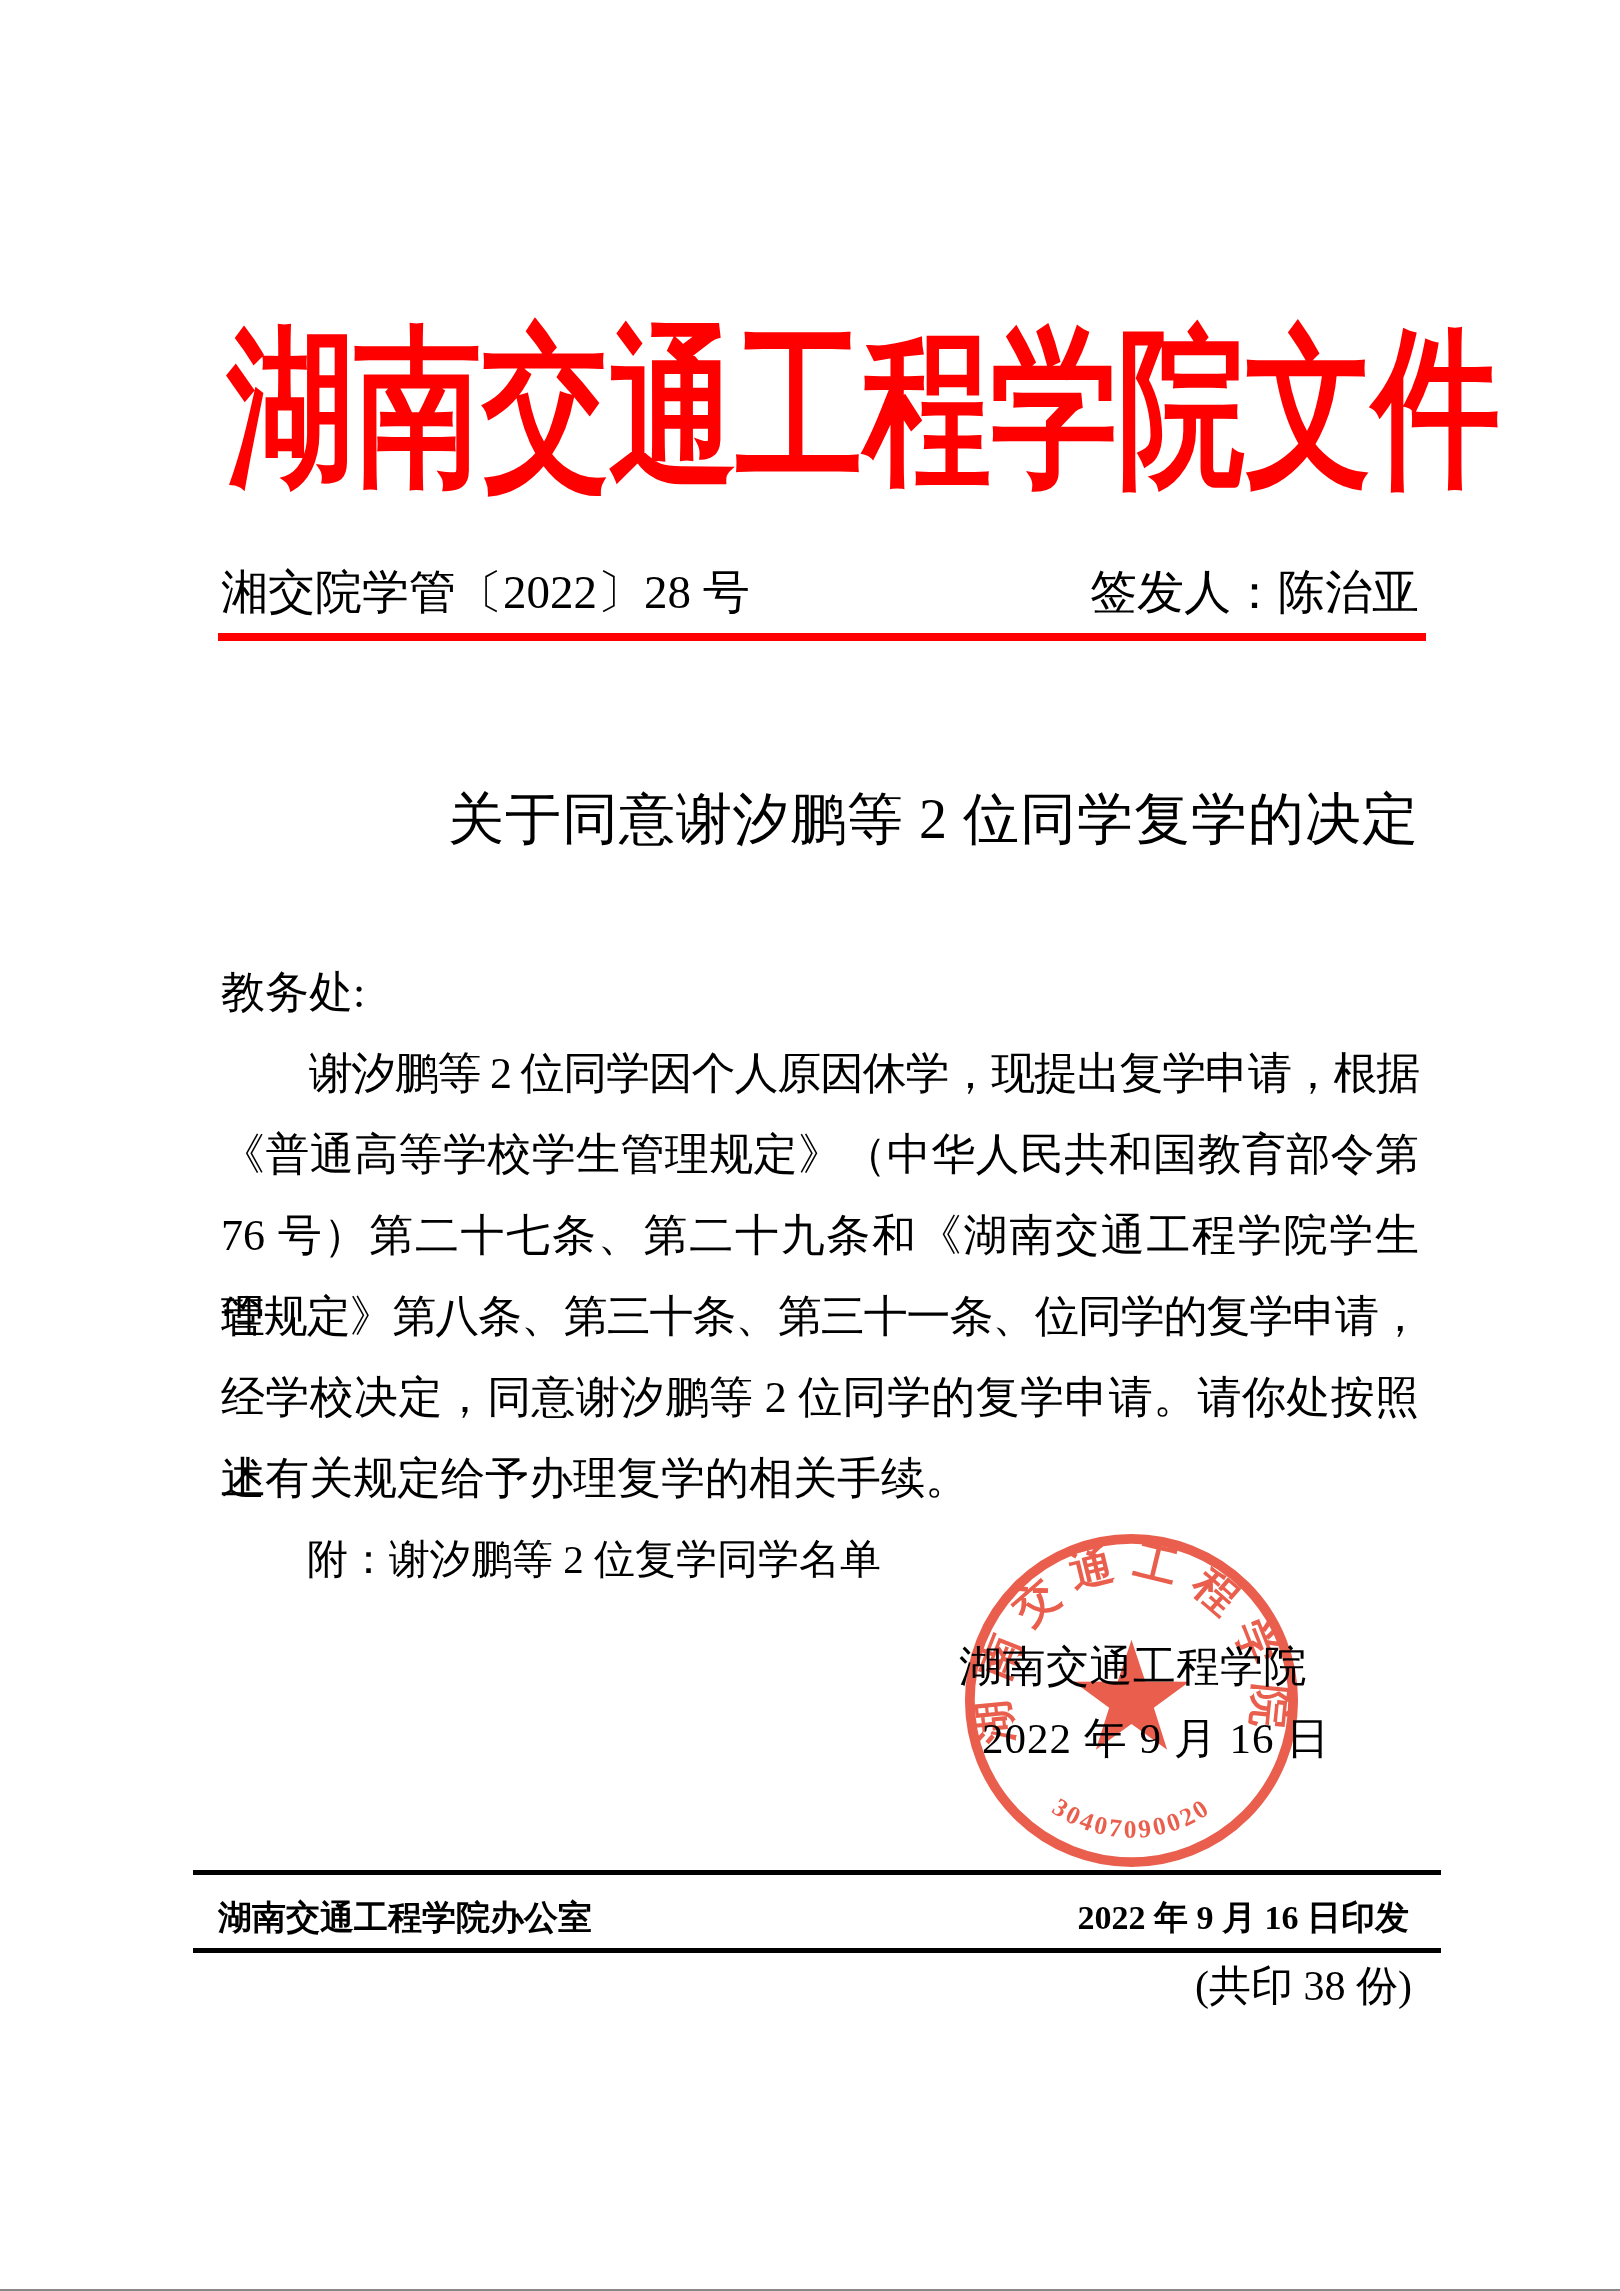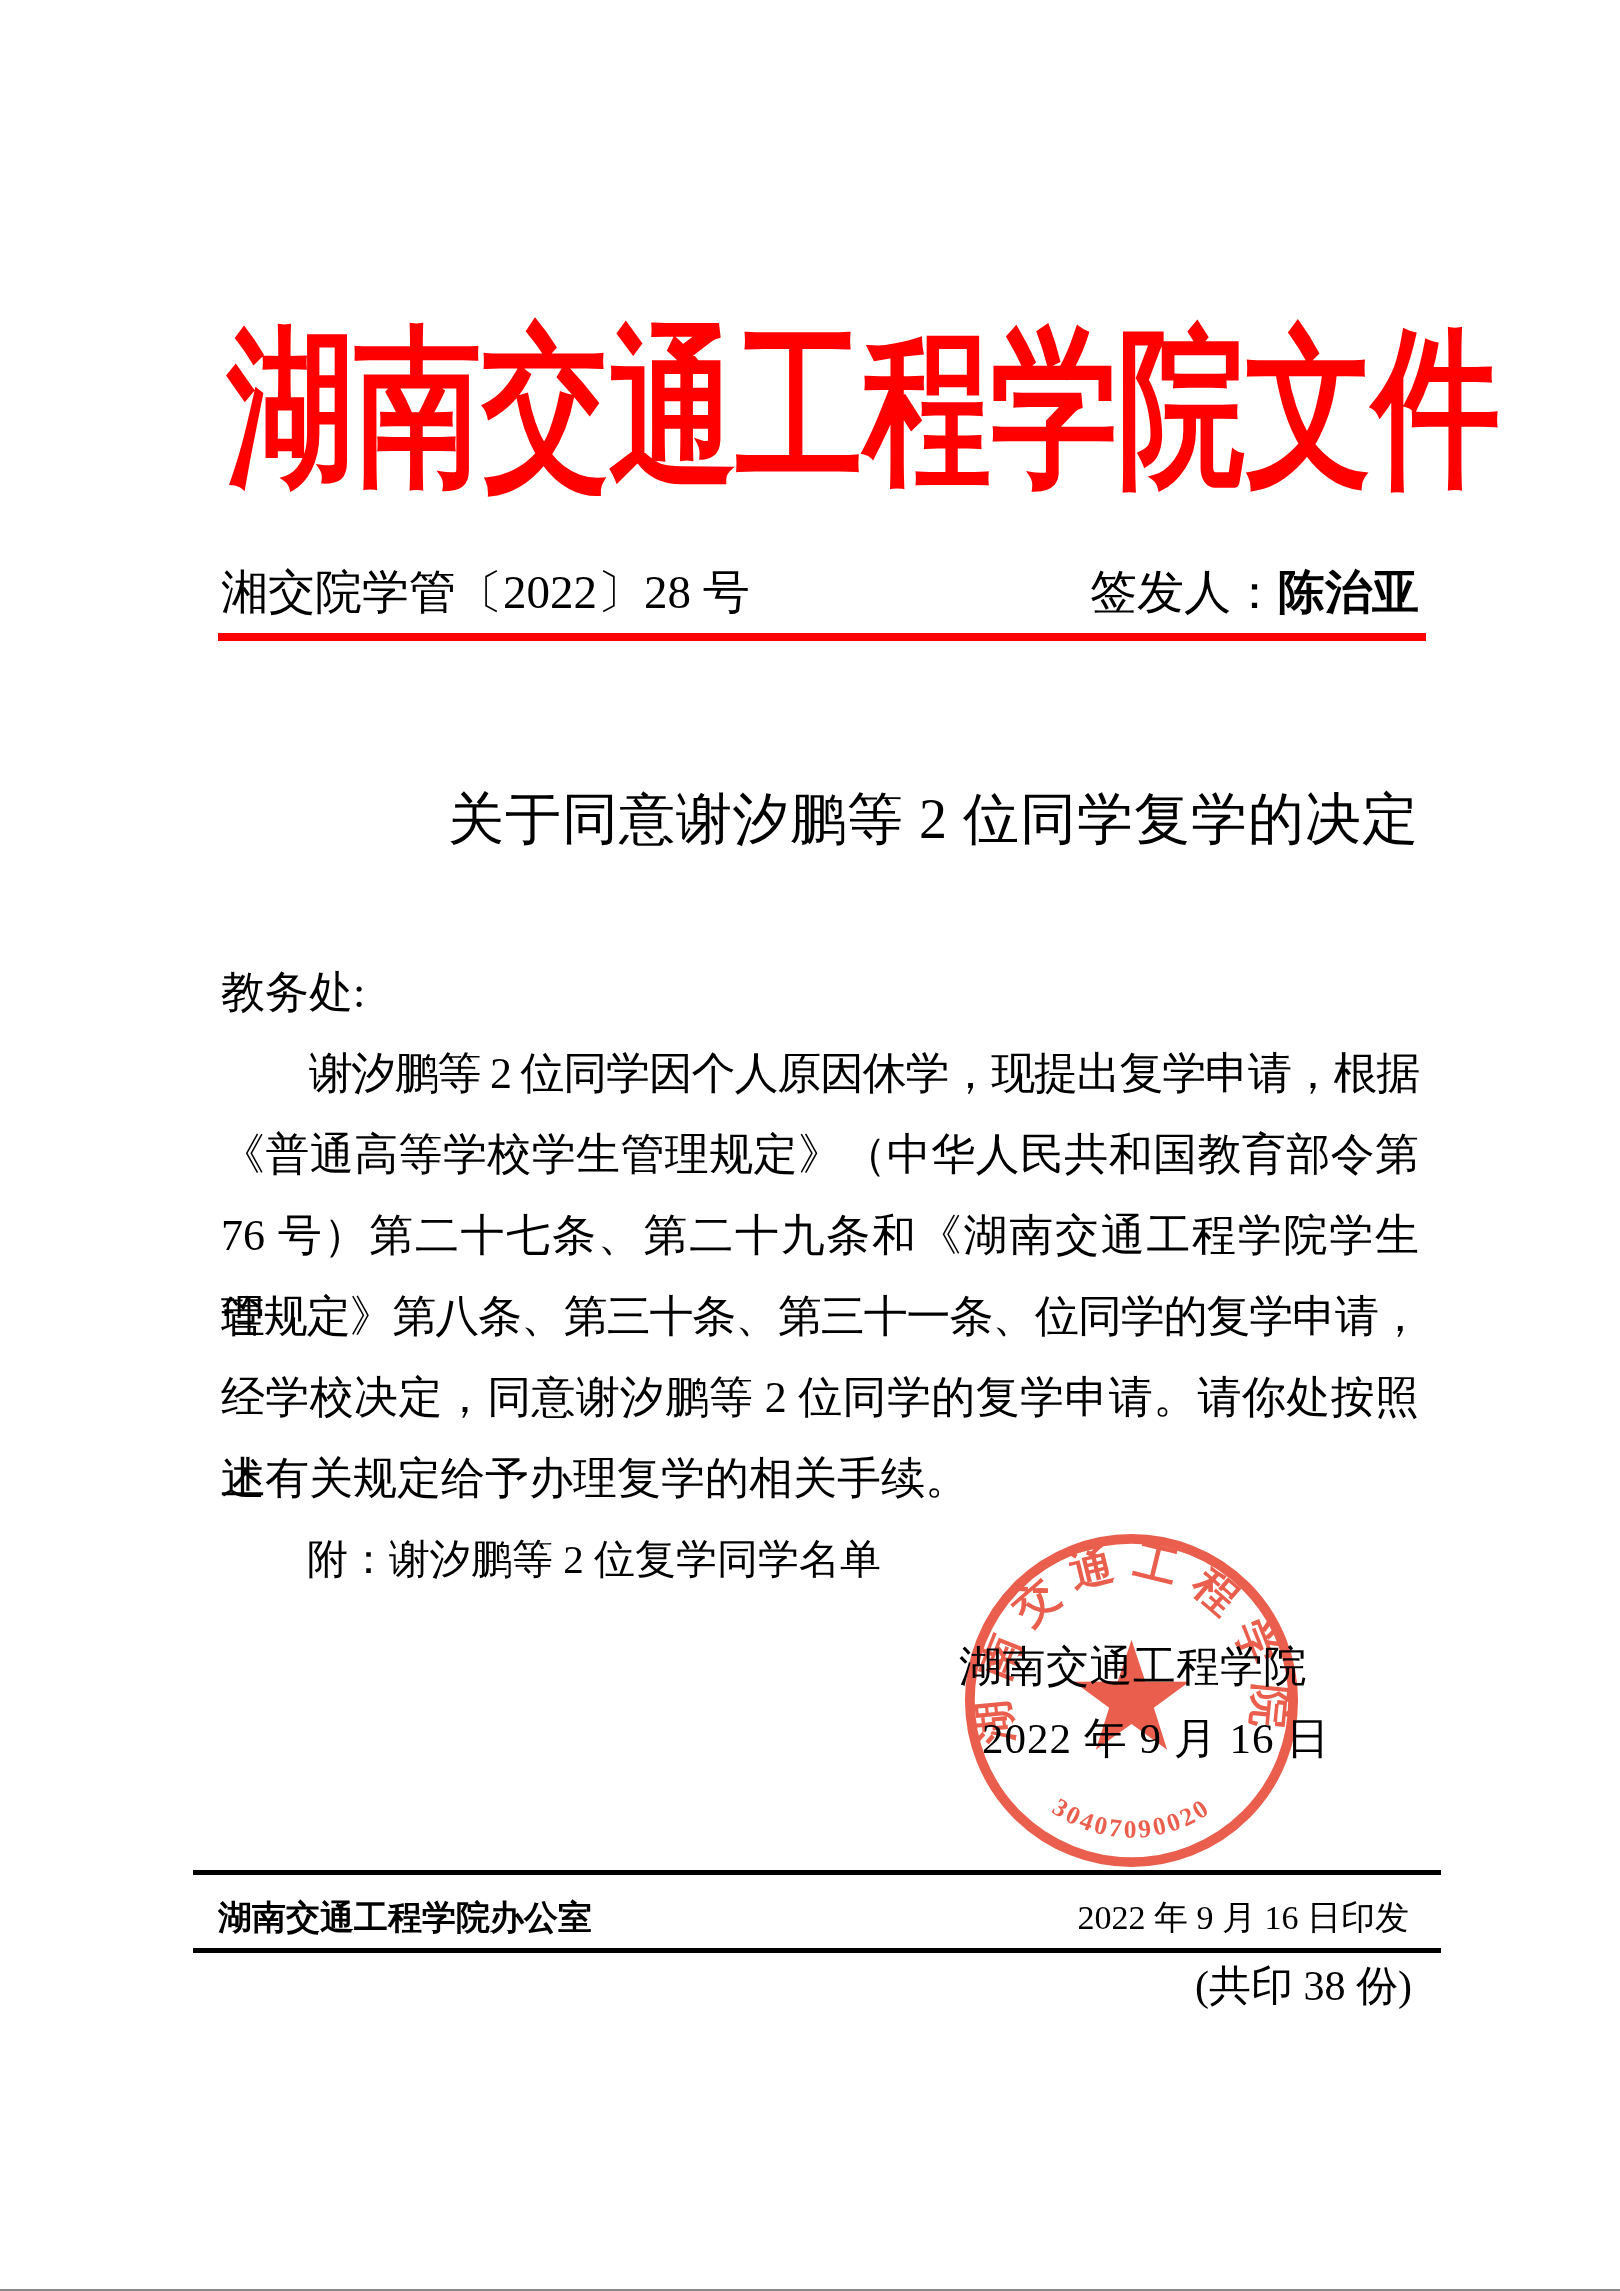--- a/index.html
+++ b/index.html
@@ -18,21 +18,21 @@
     color:#ff0000;white-space:nowrap;
     transform:scaleX(0.74);transform-origin:left center;
     font-family:"Liberation Serif","DejaVu Serif",serif;
   }
   
   .docnum-row{
     position:absolute;left:221px;top:563px;width:1198px;
     display:flex;justify-content:space-between;align-items:baseline;
     font-size:47px;line-height:59px;white-space:nowrap;
   }
-  .issuer b{font-weight:bold;}
+  .issuer b{font-weight:normal;}
   
   .red-rule{
     position:absolute;left:218px;top:633px;width:1208px;height:7.8px;
     background:#ff0000;
   }
   
   .doc-title{
     position:absolute;left:221px;top:780px;width:1198px;
     text-align:right;font-size:56px;line-height:78px;font-weight:normal;
     letter-spacing:1px;white-space:nowrap;
@@ -65,21 +65,21 @@
   .seal text{font-family:"Liberation Serif","DejaVu Serif",serif;}
   
   .rule{position:absolute;background:#000;height:4.9px;left:193px;width:1248px;}
   .rule.top{top:1870px;}
   .rule.bottom{top:1948px;}
   .footer-row{
     position:absolute;left:218px;top:1890px;width:1191px;
     display:flex;justify-content:space-between;align-items:baseline;
     font-size:34px;line-height:55px;white-space:nowrap;font-weight:bold;
   }
-  .footer-row .print-date{font-weight:normal;}
+  .footer-row .print-date{font-weight:bold;}
   .copies{
     position:absolute;left:218px;top:1960px;width:1194px;
     text-align:right;font-size:42px;line-height:53px;white-space:nowrap;
   }
 </style>
 </head>
 <body>
 
 <div class="page">
 

